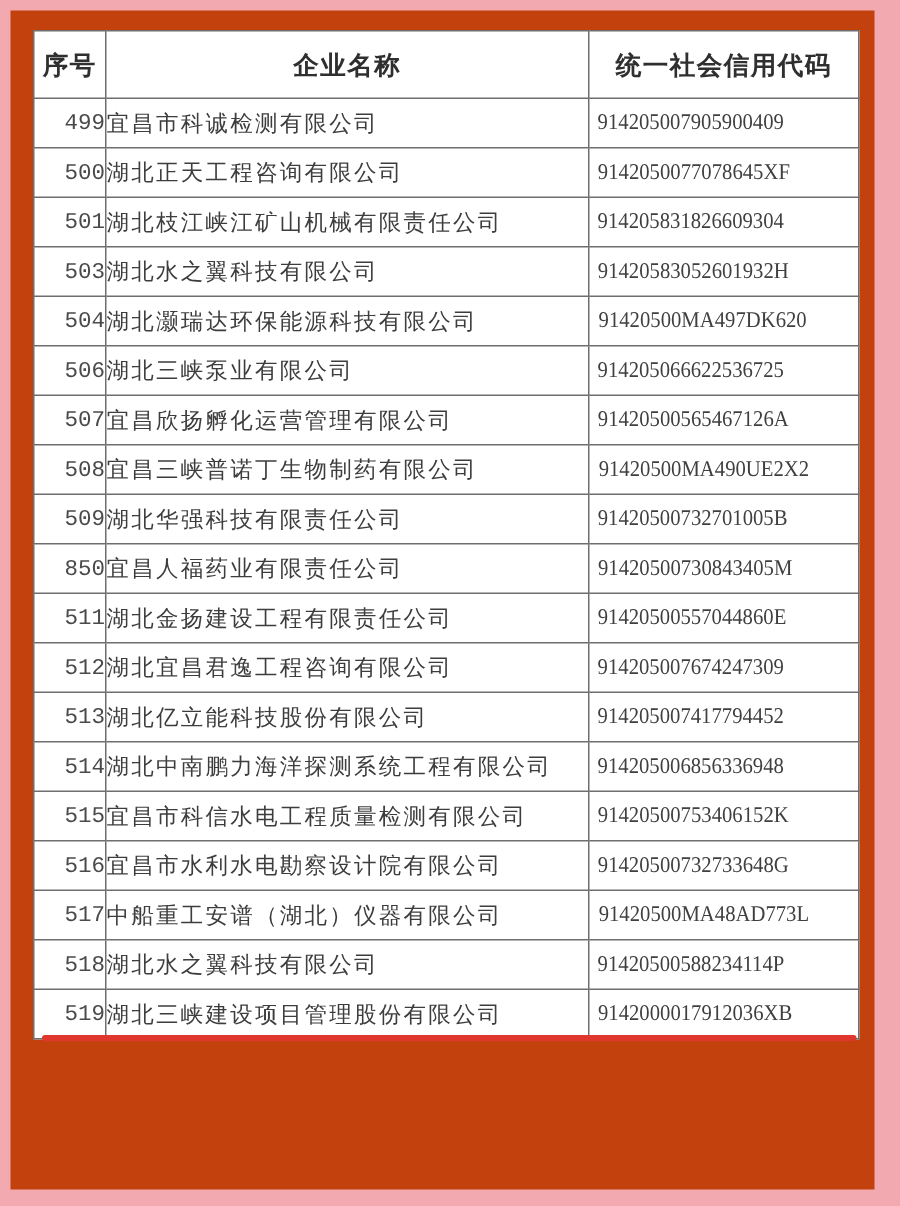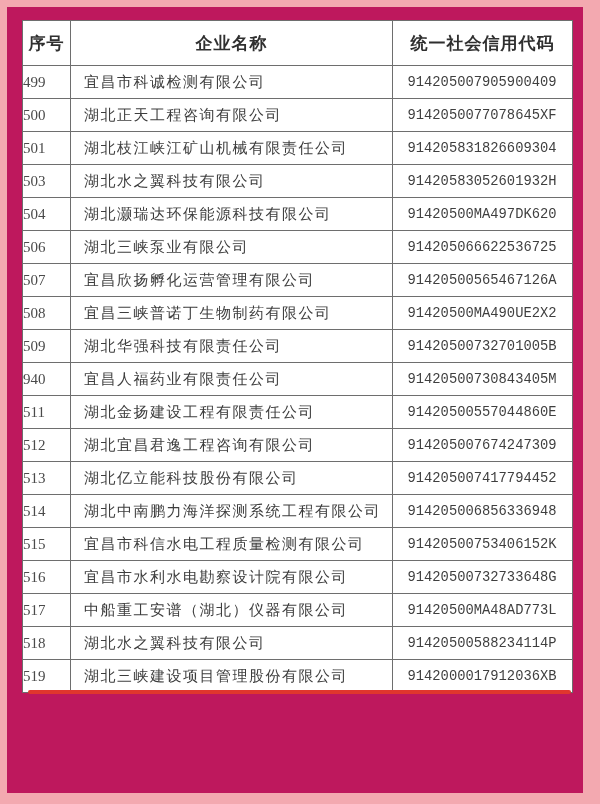--- a/index.html
+++ b/index.html
@@ -43,49 +43,48 @@
   }
   .company-table td {
     height: 32px;
     font-size: 15px;
     color: #3d3d3d;
   }
   col.c-no   { width: 48px; }
   col.c-name { width: 322px; }
   col.c-code { width: 180px; }
   td.cell-no {
-    text-align: left;
-    font-family: Liberation Serif, serif;
+    text-align: right;
+    font-family: Liberation Mono, monospace;
     color: #4a4a4a;
   }
   td.cell-name {
     text-align: left;
-    padding-left: 13px;
     letter-spacing: 1.5px;
   }
   td.cell-code {
-    text-align: center;
-    font-family: Liberation Mono, monospace;
+    text-align: left;
+    font-family: Liberation Serif, serif;
     font-size: 15px;
     color: #3f3f3f;
   }
   td.cell-code span { display: inline-block; transform: scaleX(0.92); }
   .red-underline {
     height: 4px;
     width: 543px;
     margin: -3px 0 0 21px;
     border-radius: 2px;
     position: relative;
     z-index: 2;
   }
 </style>
 </head>
 <body style="background: rgb(243, 169, 176);">
 
-<div class="paper" style="background: #be185d;">
+<div class="paper" style="background: #c2410c;">
   <table class="company-table">
     <colgroup>
       <col class="c-no">
       <col class="c-name">
       <col class="c-code">
     </colgroup>
     <thead>
       <tr>
         <th>序号</th>
         <th>企业名称</th>
@@ -132,21 +131,21 @@
           <td class="cell-no">508</td>
           <td class="cell-name">宜昌三峡普诺丁生物制药有限公司</td>
           <td class="cell-code"><span>91420500MA490UE2X2</span></td>
         </tr>
         <tr>
           <td class="cell-no">509</td>
           <td class="cell-name">湖北华强科技有限责任公司</td>
           <td class="cell-code"><span>91420500732701005B</span></td>
         </tr>
         <tr>
-          <td class="cell-no">940</td>
+          <td class="cell-no">850</td>
           <td class="cell-name">宜昌人福药业有限责任公司</td>
           <td class="cell-code"><span>91420500730843405M</span></td>
         </tr>
         <tr>
           <td class="cell-no">511</td>
           <td class="cell-name">湖北金扬建设工程有限责任公司</td>
           <td class="cell-code"><span>91420500557044860E</span></td>
         </tr>
         <tr>
           <td class="cell-no">512</td>

